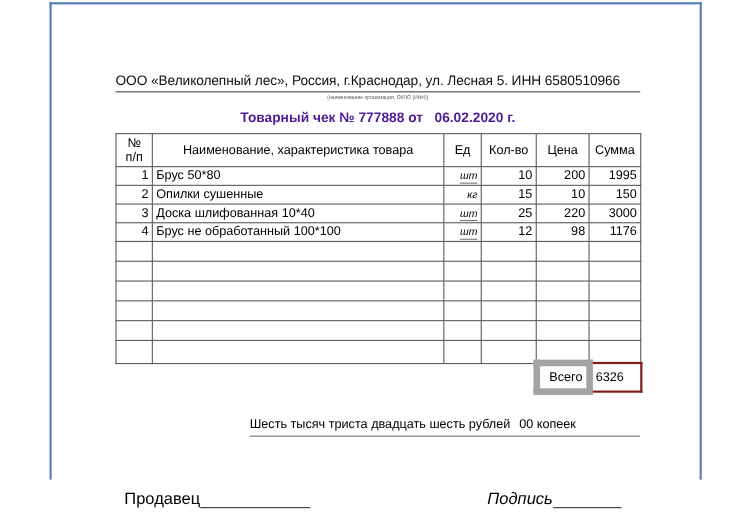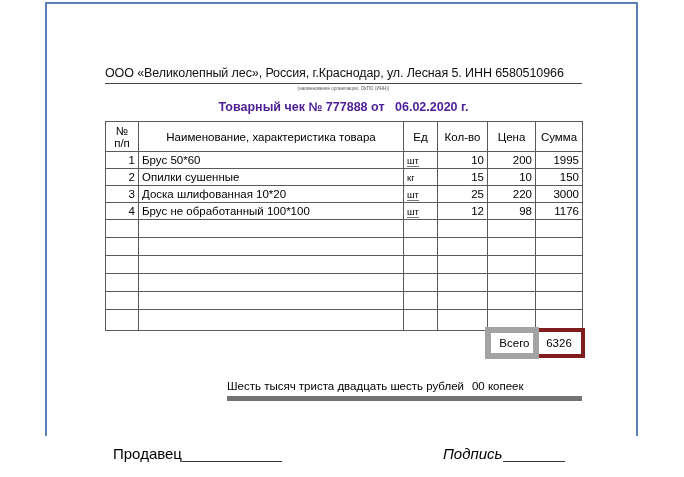--- a/index.html
+++ b/index.html
@@ -90,36 +90,36 @@
   }
   col.c-num   { width: 33px; }
   col.c-name  { width: 265px; }
   col.c-unit  { width: 34px; }
   col.c-qty   { width: 50px; }
   col.c-price { width: 48px; }
   col.c-sum   { width: 47px; }
 
   td.num   { text-align: right; padding-right: 2px; }
   td.name  { text-align: left; padding-left: 3px; }
-  td.unit  { text-align: left; font-size: 9.5px; }
+  td.unit  { text-align: right; font-size: 9.5px; font-style: italic; }
   td.unit span.u { border-bottom: 1px solid #777; padding-bottom: 0px; }
   td.qty, td.price, td.sum { text-align: right; padding-right: 4px; }
 
   tr.empty td { height: 17px; }
 
   
   tr.total td { border: none; height: 20px; }
   tr.total td.lbl {
     border: 6px solid #a3a3a3;
     text-align: right;
     padding-right: 3px;
   }
   tr.total td.val {
-    border: 4px solid #7f1d1d;
-    text-align: center;
+    border: 2px solid #7f1d1d;
+    text-align: left;
     padding-right: 4px;
   }
 
   
   .words-block {
     position: relative;
     margin-top: 14px;
     height: 34px;
   }
   .words-label {
@@ -131,21 +131,21 @@
     line-height: 13px;
     color: #000;
   }
   .words-value {
     position: absolute;
     left: 122px;
     top: 7px;
     width: 355px;
     font-size: 11.5px;
     color: #000;
-    border-bottom: 5px solid #737373;
+    border-bottom: 1px solid #737373;
     padding-bottom: 4px;
     white-space: nowrap;
   }
   .words-value .kop-gap { display: inline-block; width: 8px; }
 
   
   .sign-row {
     position: relative;
     margin-top: 38px;
     height: 20px;
@@ -207,37 +207,37 @@
           <th>Наименование, характеристика товара</th>
           <th>Ед</th>
           <th>Кол-во</th>
           <th>Цена</th>
           <th>Сумма</th>
         </tr>
       </thead>
       <tbody id="goods-body">
           <tr>
             <td class="num">1</td>
-            <td class="name">Брус 50*60</td>
+            <td class="name">Брус 50*80</td>
             <td class="unit"><span class="u">шт</span></td>
             <td class="qty">10</td>
             <td class="price">200</td>
             <td class="sum">1995</td>
           </tr>
           <tr>
             <td class="num">2</td>
             <td class="name">Опилки сушенные</td>
             <td class="unit">кг</td>
             <td class="qty">15</td>
             <td class="price">10</td>
             <td class="sum">150</td>
           </tr>
           <tr>
             <td class="num">3</td>
-            <td class="name">Доска шлифованная  10*20</td>
+            <td class="name">Доска шлифованная  10*40</td>
             <td class="unit"><span class="u">шт</span></td>
             <td class="qty">25</td>
             <td class="price">220</td>
             <td class="sum">3000</td>
           </tr>
           <tr>
             <td class="num">4</td>
             <td class="name">Брус не обработанный  100*100</td>
             <td class="unit"><span class="u">шт</span></td>
             <td class="qty">12</td>

